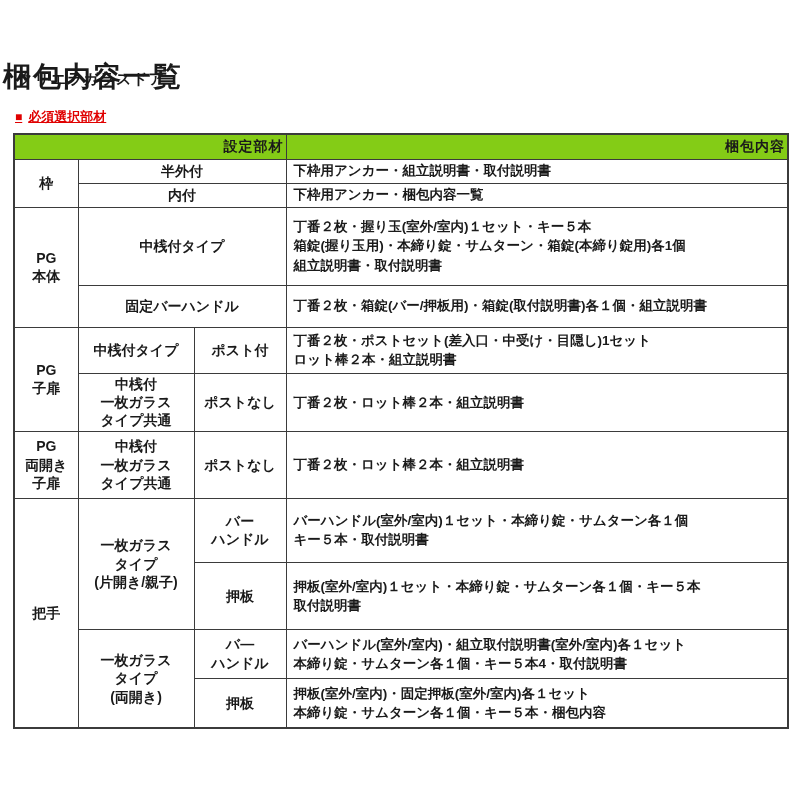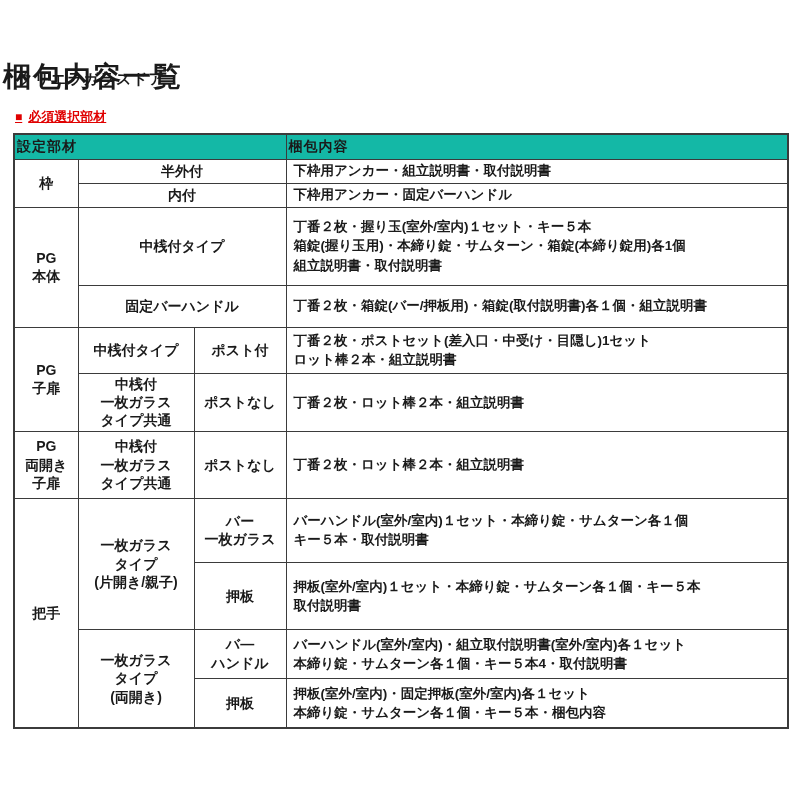--- a/index.html
+++ b/index.html
@@ -40,22 +40,22 @@
   col.c4{width:502px;}
   td{
     border:1px solid #3b3b3b;
     font-weight:bold;
     color:#1a1a1a;
     vertical-align:middle;
     padding:1px 2px;
     overflow:hidden;
   }
   td.hd{
-    background:#14b8a6;
-    text-align:left;
+    background:#84cc16;
+    text-align:right;
     font-size:14px;
     letter-spacing:1px;
   }
   td.cat,td.typ,td.sub{
     text-align:center;
     font-size:14px;
     line-height:1.32;
     white-space:pre-line;
   }
   td.cnt{
@@ -92,21 +92,21 @@
     <td class="hd">梱包内容</td>
   </tr>
 
   <tr style="height:24px;">
     <td class="cat" rowspan="2">枠</td>
     <td class="typ" colspan="2">半外付</td>
     <td class="cnt">下枠用アンカー・組立説明書・取付説明書</td>
   </tr>
   <tr style="height:24px;">
     <td class="typ" colspan="2">内付</td>
-    <td class="cnt">下枠用アンカー・固定バーハンドル</td>
+    <td class="cnt">下枠用アンカー・梱包内容一覧</td>
   </tr>
 
   <tr style="height:78px;">
     <td class="cat" rowspan="2">PG
 本体</td>
     <td class="typ" colspan="2">中桟付タイプ</td>
     <td class="cnt">丁番２枚・握り玉(室外/室内)１セット・キー５本
 箱錠(握り玉用)・本締り錠・サムターン・箱錠(本締り錠用)各1個
 組立説明書・取付説明書</td>
   </tr>
@@ -141,21 +141,21 @@
     <td class="sub">ポストなし</td>
     <td class="cnt">丁番２枚・ロット棒２本・組立説明書</td>
   </tr>
 
   <tr style="height:64px;">
     <td class="cat" rowspan="4">把手</td>
     <td class="typ" rowspan="2">一枚ガラス
 タイプ
 (片開き/親子)</td>
     <td class="sub">バー
-一枚ガラス</td>
+ハンドル</td>
     <td class="cnt">バーハンドル(室外/室内)１セット・本締り錠・サムターン各１個
 キー５本・取付説明書</td>
   </tr>
   <tr style="height:67px;">
     <td class="sub">押板</td>
     <td class="cnt">押板(室外/室内)１セット・本締り錠・サムターン各１個・キー５本
 取付説明書</td>
   </tr>
   <tr style="height:49px;">
     <td class="typ" rowspan="2">一枚ガラス

